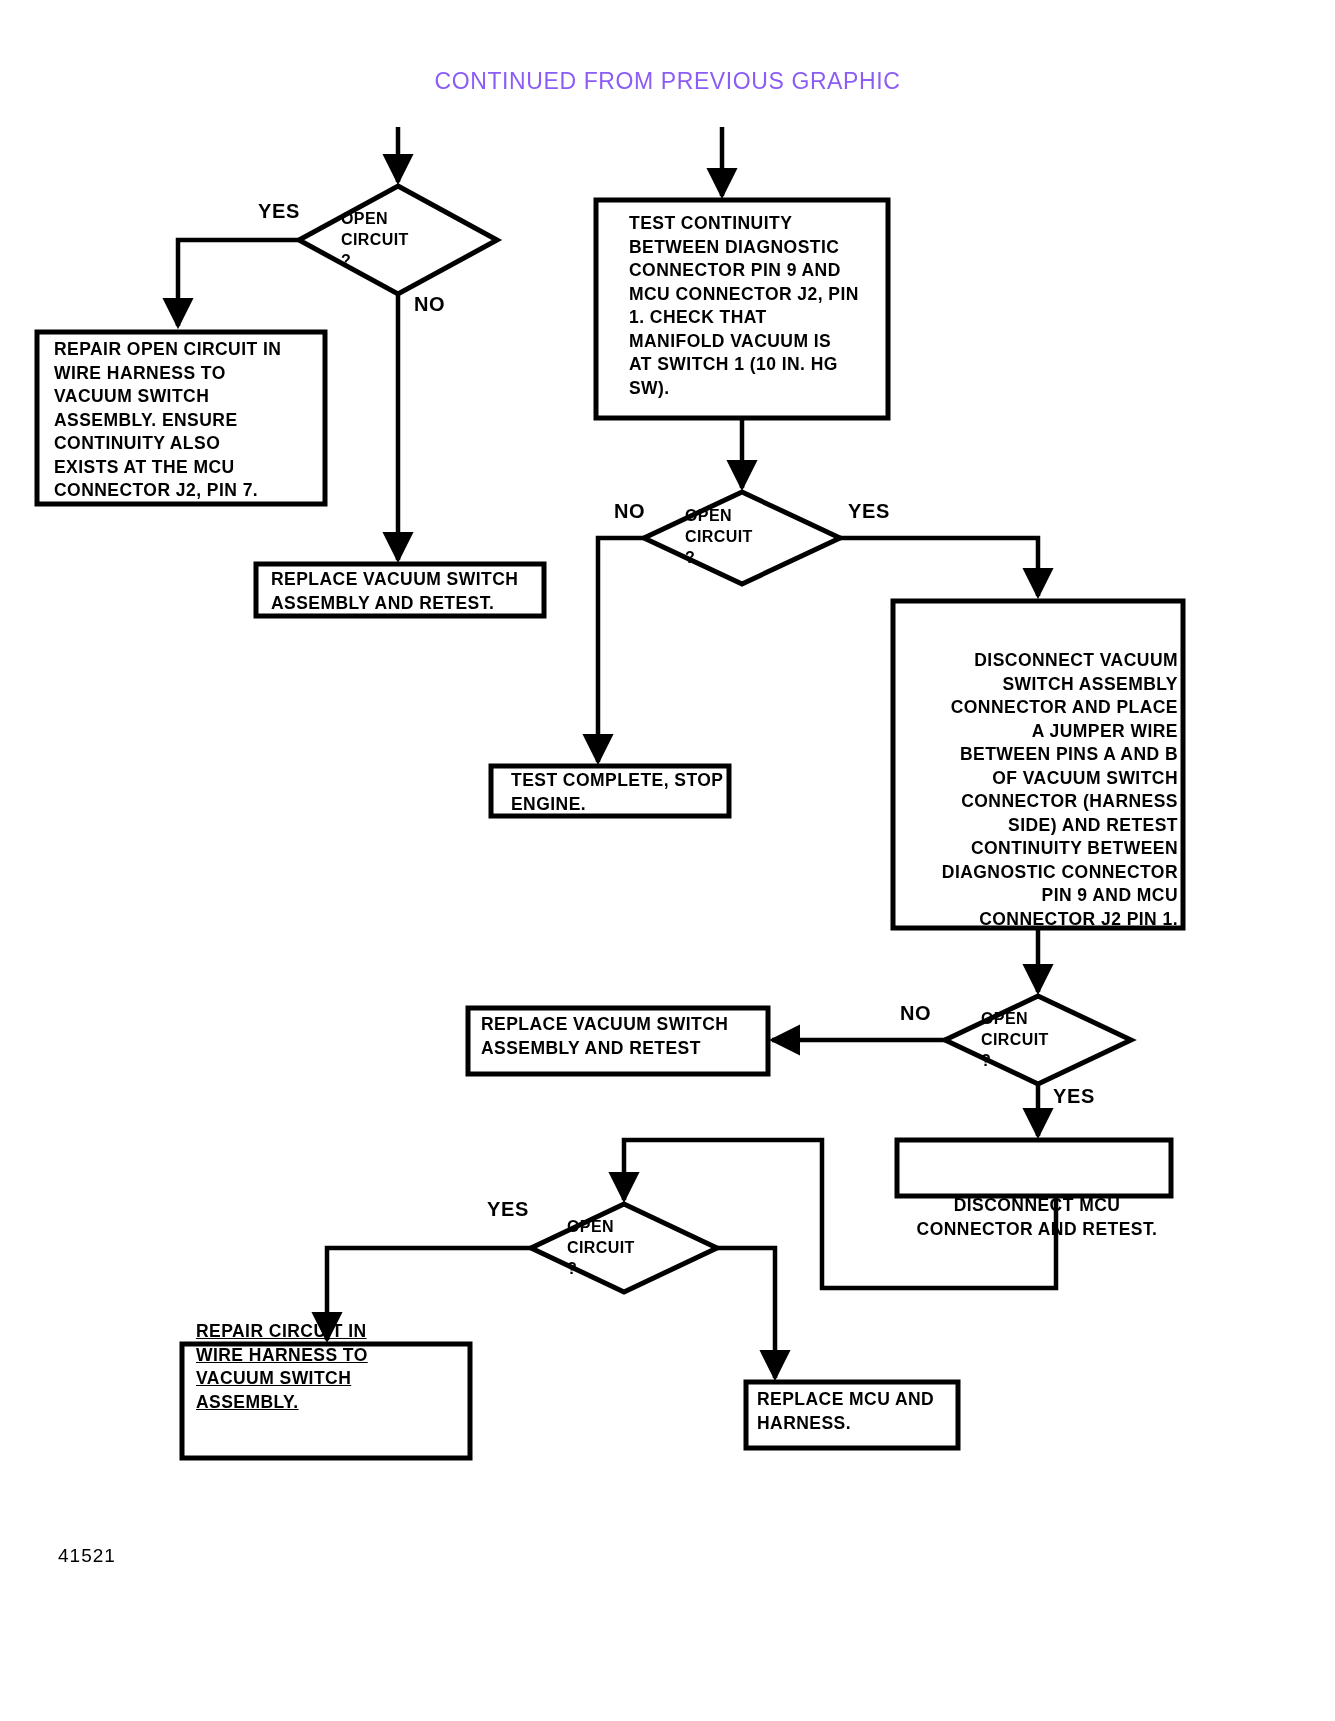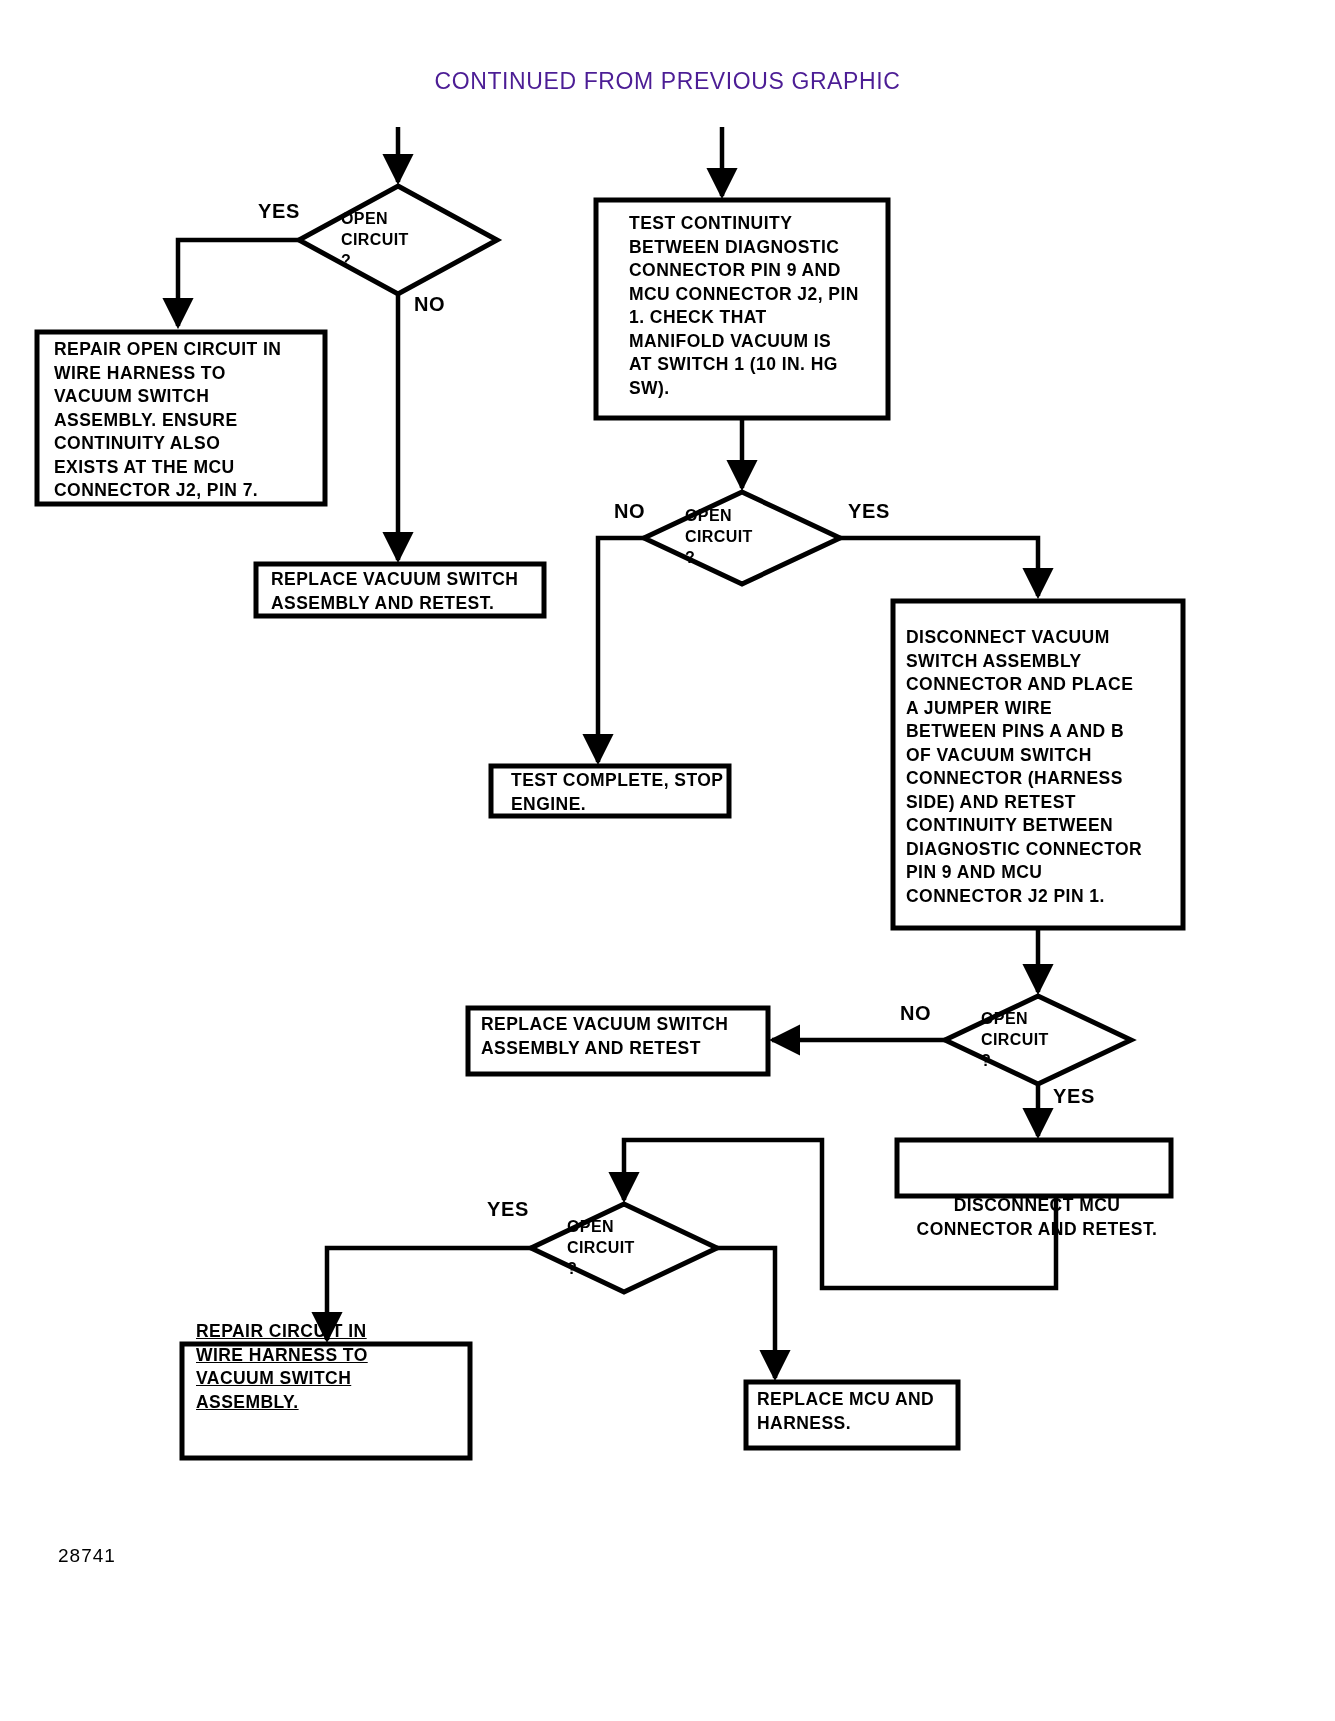--- a/index.html
+++ b/index.html
@@ -4,21 +4,21 @@
 <style>
   html,body{margin:0;padding:0;background:#fff;}
   body{
     width:1335px;height:1721px;position:relative;overflow:hidden;
     font-family:"Liberation Sans","DejaVu Sans",sans-serif;
     color:#000;
   }
   #canvas{position:absolute;left:0;top:0;width:1335px;height:1721px;}
   .ttl{
     position:absolute;left:0;top:68px;width:1335px;text-align:center;
-    font-size:23px;letter-spacing:.6px;color:#4c1d95;
+    font-size:23px;letter-spacing:.6px;color:#8b5cf6;
   }
   .fignum{
     position:absolute;left:58px;top:1545px;font-size:19px;letter-spacing:1px;
   }
   
   .btxt{
     position:absolute;font-size:17.5px;line-height:23.5px;
     letter-spacing:.45px;white-space:pre-line;font-weight:600;
   }
   .dtxt{
@@ -123,21 +123,21 @@
 
 <div class="dtxt" style="left:685px;top:505px;width:115px;">OPEN
 CIRCUIT
 ?</div>
 <div class="lbl" style="left:614px;top:500px;">NO</div>
 <div class="lbl" style="left:848px;top:500px;">YES</div>
 
 <div class="btxt" style="left:503px;top:769px;width:222px;margin-left:8px;">TEST COMPLETE, STOP
 ENGINE.</div>
 
-<div class="btxt" style="left:906px;top:626px;width:272px;">DISCONNECT VACUUM
+<div class="btxt" style="left:906px;top:649px;width:272px;text-align:right;">DISCONNECT VACUUM
 SWITCH ASSEMBLY
 CONNECTOR AND PLACE
 A JUMPER WIRE
 BETWEEN PINS A AND B
 OF VACUUM SWITCH
 CONNECTOR (HARNESS
 SIDE) AND RETEST
 CONTINUITY BETWEEN
 DIAGNOSTIC CONNECTOR
 PIN 9 AND MCU
@@ -161,13 +161,13 @@
 <div class="lbl" style="left:487px;top:1198px;">YES</div>
 
 <div class="btxt" style="left:196px;top:1320px;width:268px;text-decoration:underline;">REPAIR CIRCUIT IN
 WIRE HARNESS TO
 VACUUM SWITCH
 ASSEMBLY.</div>
 
 <div class="btxt" style="left:757px;top:1388px;width:198px;">REPLACE MCU AND
 HARNESS.</div>
 
-<div class="fignum">28741</div>
+<div class="fignum">41521</div>
 
 </body></html>

